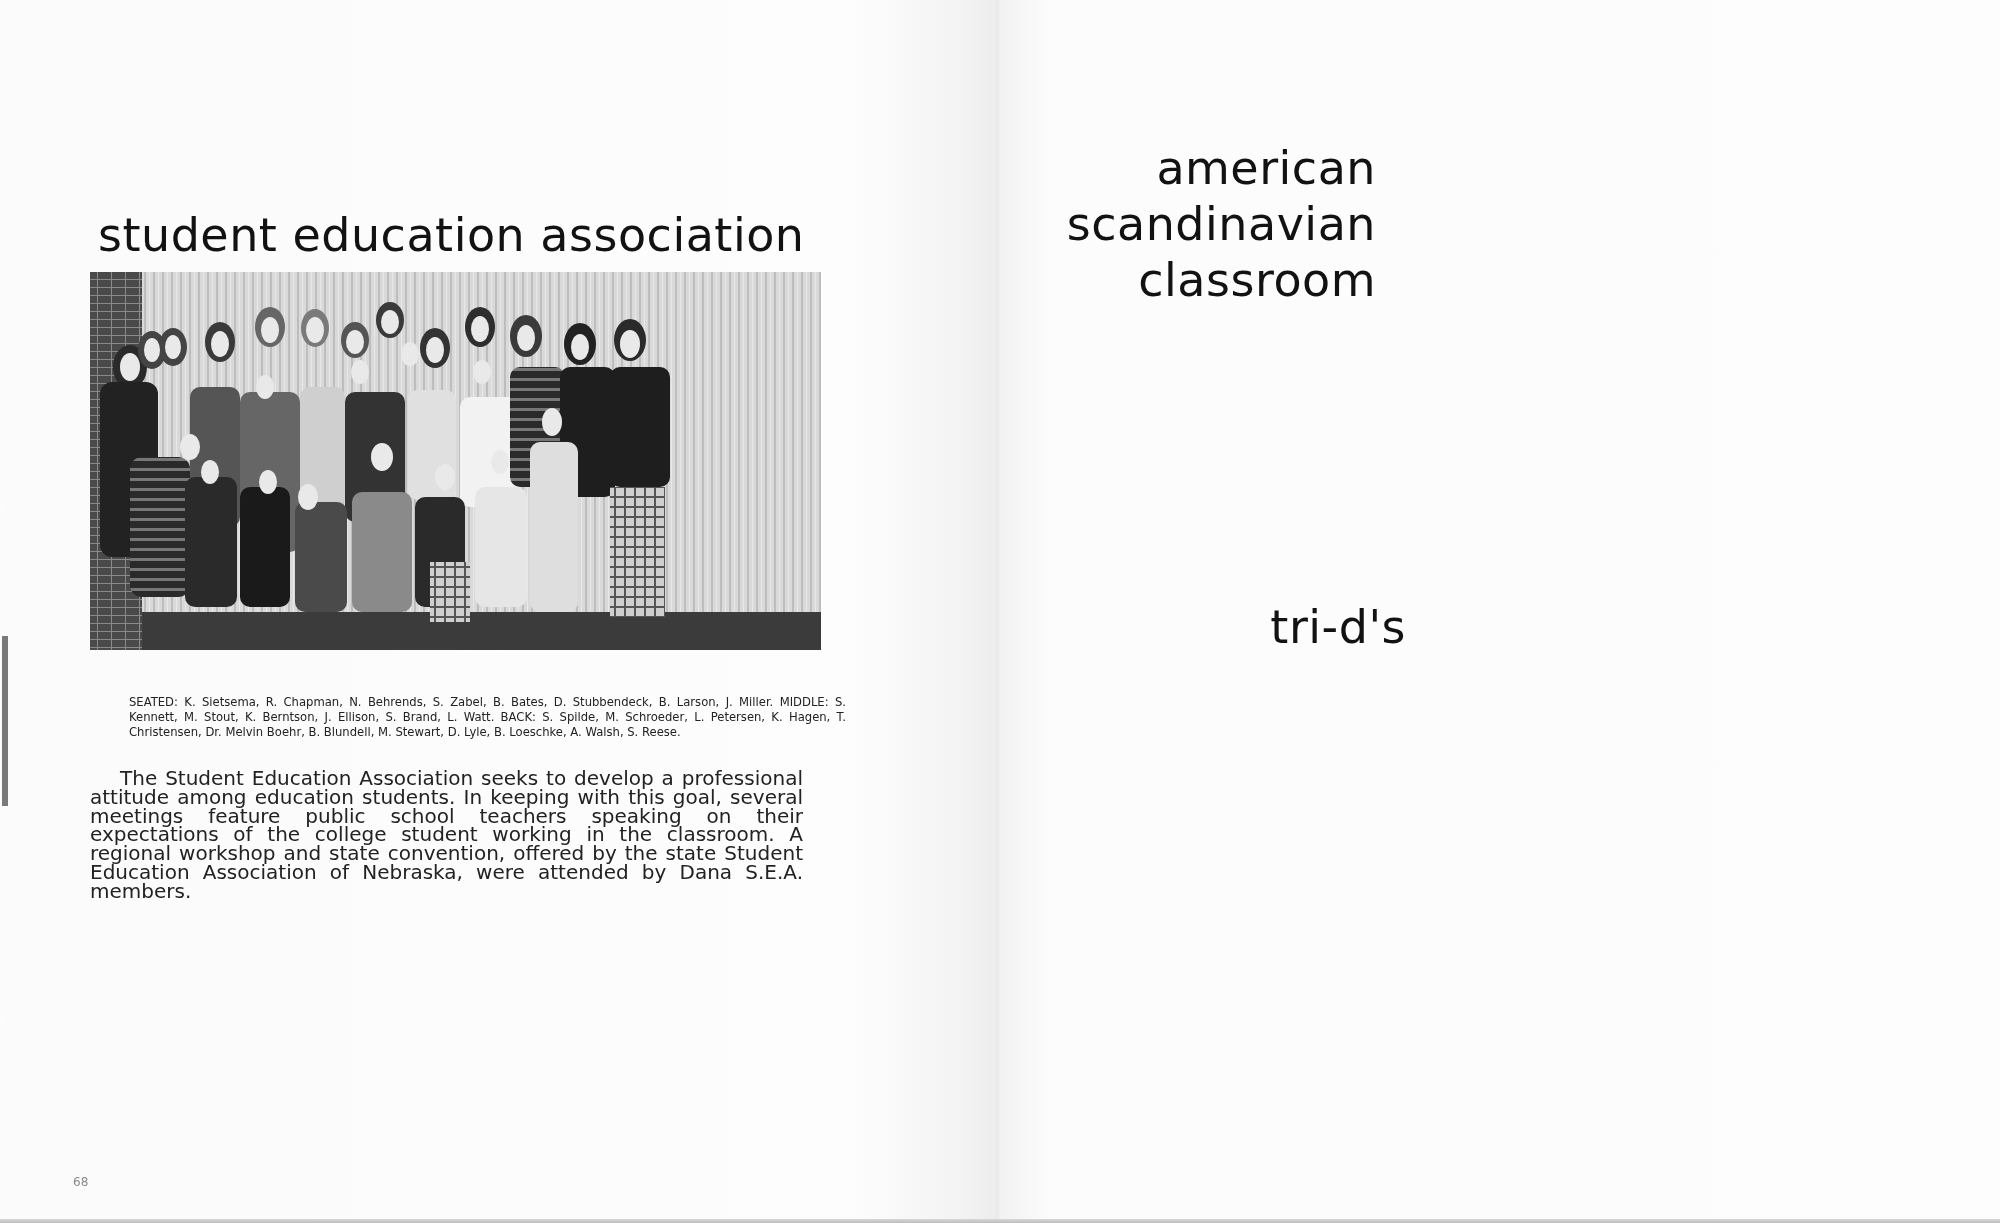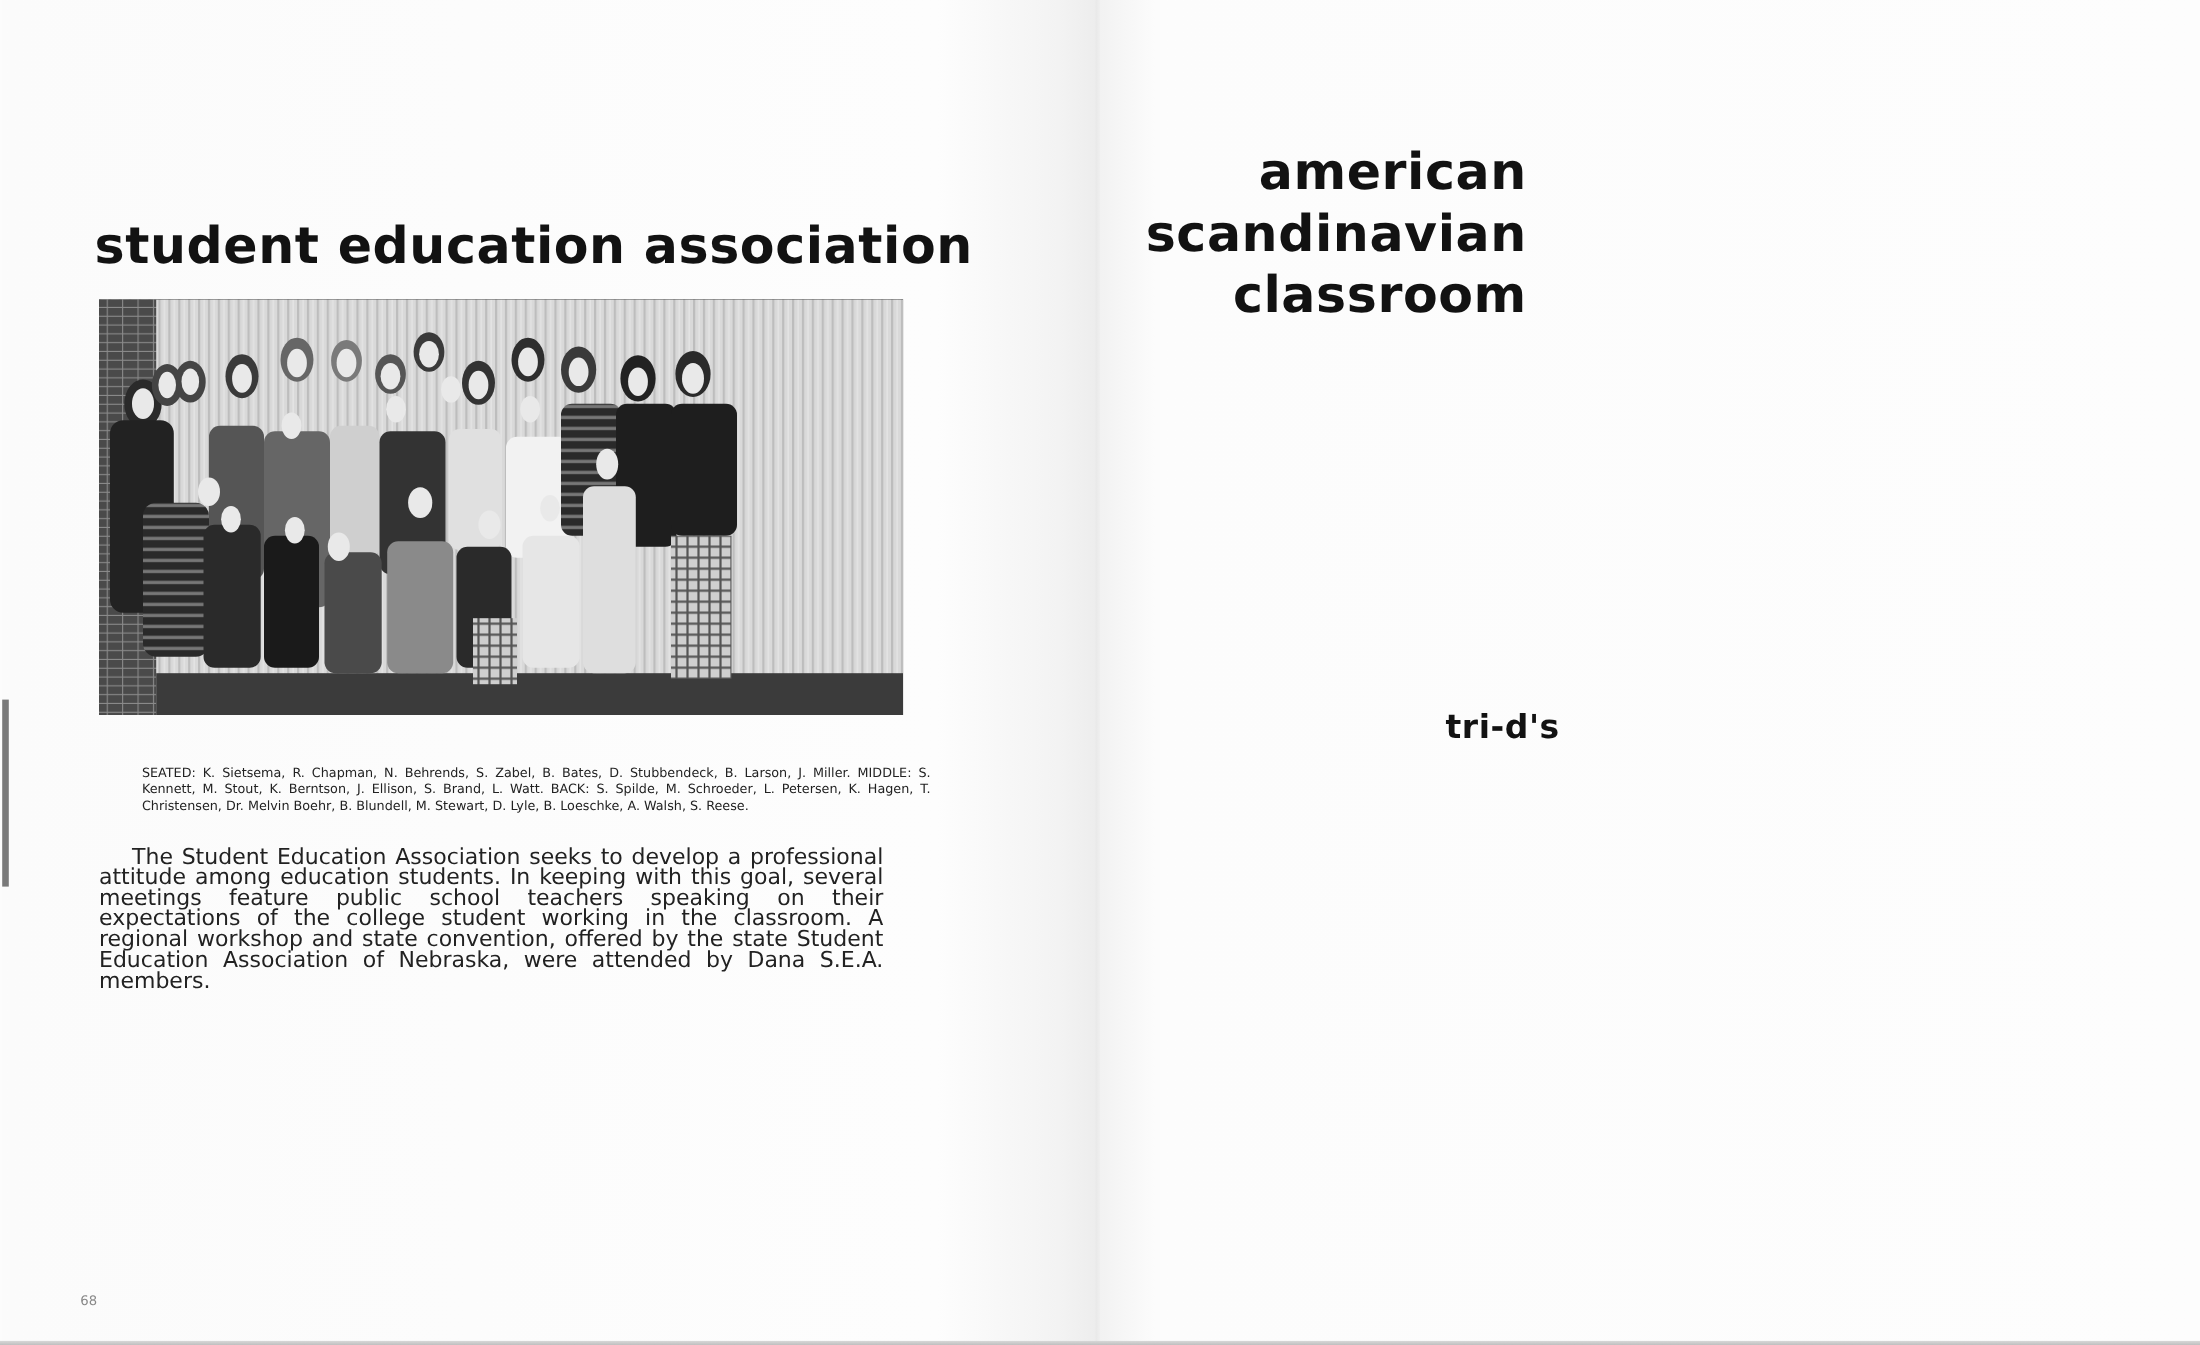--- a/index.html
+++ b/index.html
@@ -15,36 +15,36 @@
     }
     .page-left { left: 2px; width: 1000px;
       background: linear-gradient(to right, #fbfbfb 0%, #fdfdfd 85%, #f3f3f3 96%, #ececec 100%); }
     .page-right { left: 1000px; width: 1000px;
       background: linear-gradient(to right, #f2f2f2 0%, #fcfcfc 5%, #fdfdfd 100%); }
     .gutter { position: absolute; left: 996px; top: 0; width: 8px; height: 1223px;
       background: linear-gradient(to right, #e8e8e8, #f7f7f7); }
     .edge-strip { position: absolute; left: 0; top: 636px; width: 6px; height: 170px; background: #7a7a7a; }
     .bottom-edge { position: absolute; left: 0; bottom: 0; width: 2000px; height: 4px; background: linear-gradient(#d8d8d8, #bdbdbd); }
 
-    h1, h2 { margin: 0; font-weight: bold; color: #121212; letter-spacing: 0.5px; }
+    h1, h2 { margin: 12px; font-weight: normal; color: #121212; letter-spacing: 0.5px; }
 
     .sea-title { position: absolute; left: 84px; top: 196px; font-size: 46px; }
 
     .photo { position: absolute; overflow: hidden; background: #3a3a3a; }
     .photo svg { width: 100%; height: 100%; display: block; }
 
     .sea-photo { left: 88px; top: 272px; width: 731px; height: 378px; }
     .caption { position: absolute; font-size: 11.6px; line-height: 15px; color: #222; text-align: justify; }
     .sea-caption { left: 88px; top: 683px; width: 717px; margin-left: 39px; }
     .body-text { position: absolute; font-size: 20px; line-height: 18.8px; color: #222; text-align: justify; }
     .sea-body { left: 88px; top: 749px; width: 713px; text-indent: 30px; }
 
     .asf-title { position: absolute; right: 612px; top: 128px; text-align: right; font-size: 46px; line-height: 56px; }
 
-    .trid-title { position: absolute; right: 582px; top: 644px; font-size: 30px; }
+    .trid-title { position: absolute; right: 582px; top: 588px; font-size: 46px; }
 
     .page-num { position: absolute; top: 1175px; font-size: 12px; color: #888; }
     .pn-left { left: 71px; }
   </style>
 </head>
 <body>
 
 <div class="spread">
 
   <div class="page page-left">

